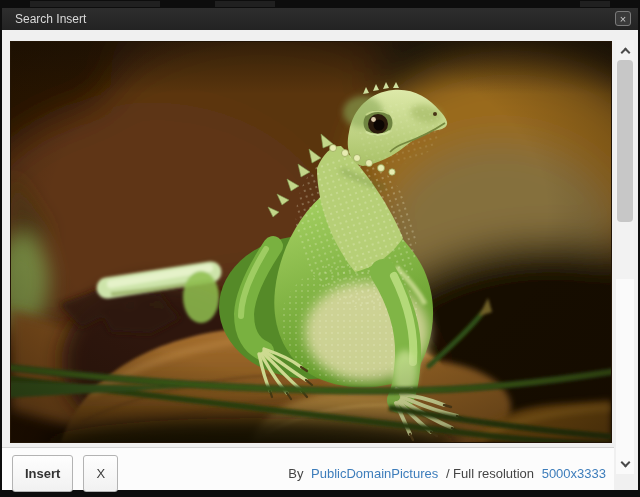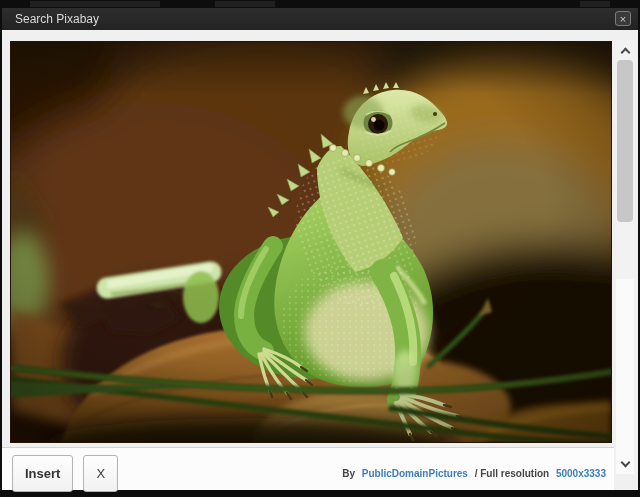--- a/index.html
+++ b/index.html
@@ -35,34 +35,34 @@
   .chev.down{transform:rotate(135deg);margin-bottom:4px;}
   .sb-thumb{position:absolute;left:1px;top:20px;width:16px;height:162px;background:#c7c7c7;border-radius:4px;}
 
   
   .footer{position:absolute;left:0;top:417px;width:612px;height:43px;background:#fcfcfc;
     border-top:1px solid #d4d4d4;display:flex;align-items:center;padding:9px 8px 0 10px;}
   .btn{height:37px;padding:0 12px;margin-right:10px;font-size:13px;color:#3c3c3c;
     background:linear-gradient(#fefefe,#f1f1f1);border:1px solid #b3b3b3;border-radius:3px;
     font-family:inherit;cursor:pointer;}
   .btn.bold{font-weight:bold;color:#333;}
-  .attribution{margin-left:auto;font-size:10px;color:#444;white-space:nowrap;font-weight:bold;}
+  .attribution{margin-left:auto;font-size:13px;color:#444;white-space:nowrap;}
   .attribution > * + *{margin-left:4px;}
   .attribution a{color:#3d7dbb;text-decoration:none;cursor:pointer;}
 </style>
 </head>
 <body>
 
 <div class="backdrop-remnant" style="left:30px;width:130px;"></div>
 <div class="backdrop-remnant" style="left:215px;width:60px;"></div>
 <div class="backdrop-remnant" style="left:580px;width:30px;"></div>
 
 <div class="dialog">
   <div class="titlebar">
-    <span class="title">Search Pixabay</span>
+    <span class="title">Search Insert</span>
     <button class="close-btn">×</button>
   </div>
 
   <div class="content">
 
     <div class="image-frame" title="green water dragon lizard">
       <svg viewBox="0 0 600 400" preserveAspectRatio="none">
         <defs>
           <filter id="f18" x="-40%" y="-40%" width="180%" height="180%">
               <feGaussianBlur stdDeviation="18"></feGaussianBlur>

